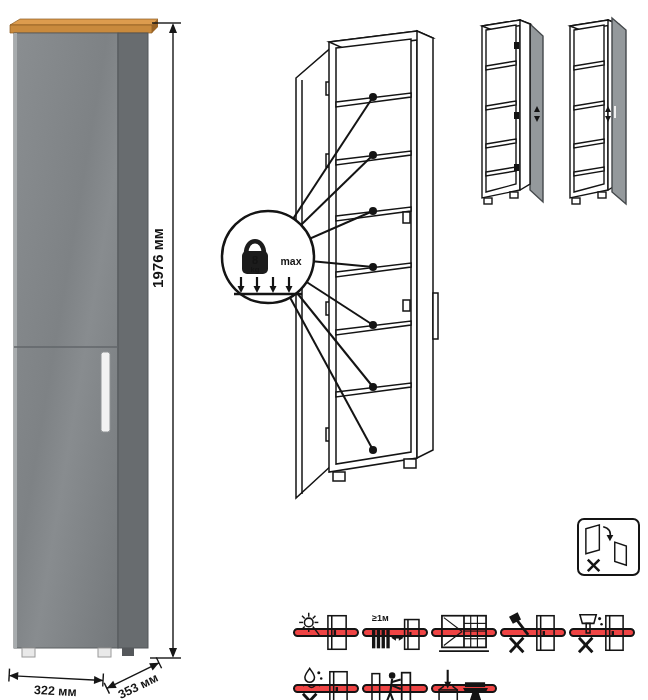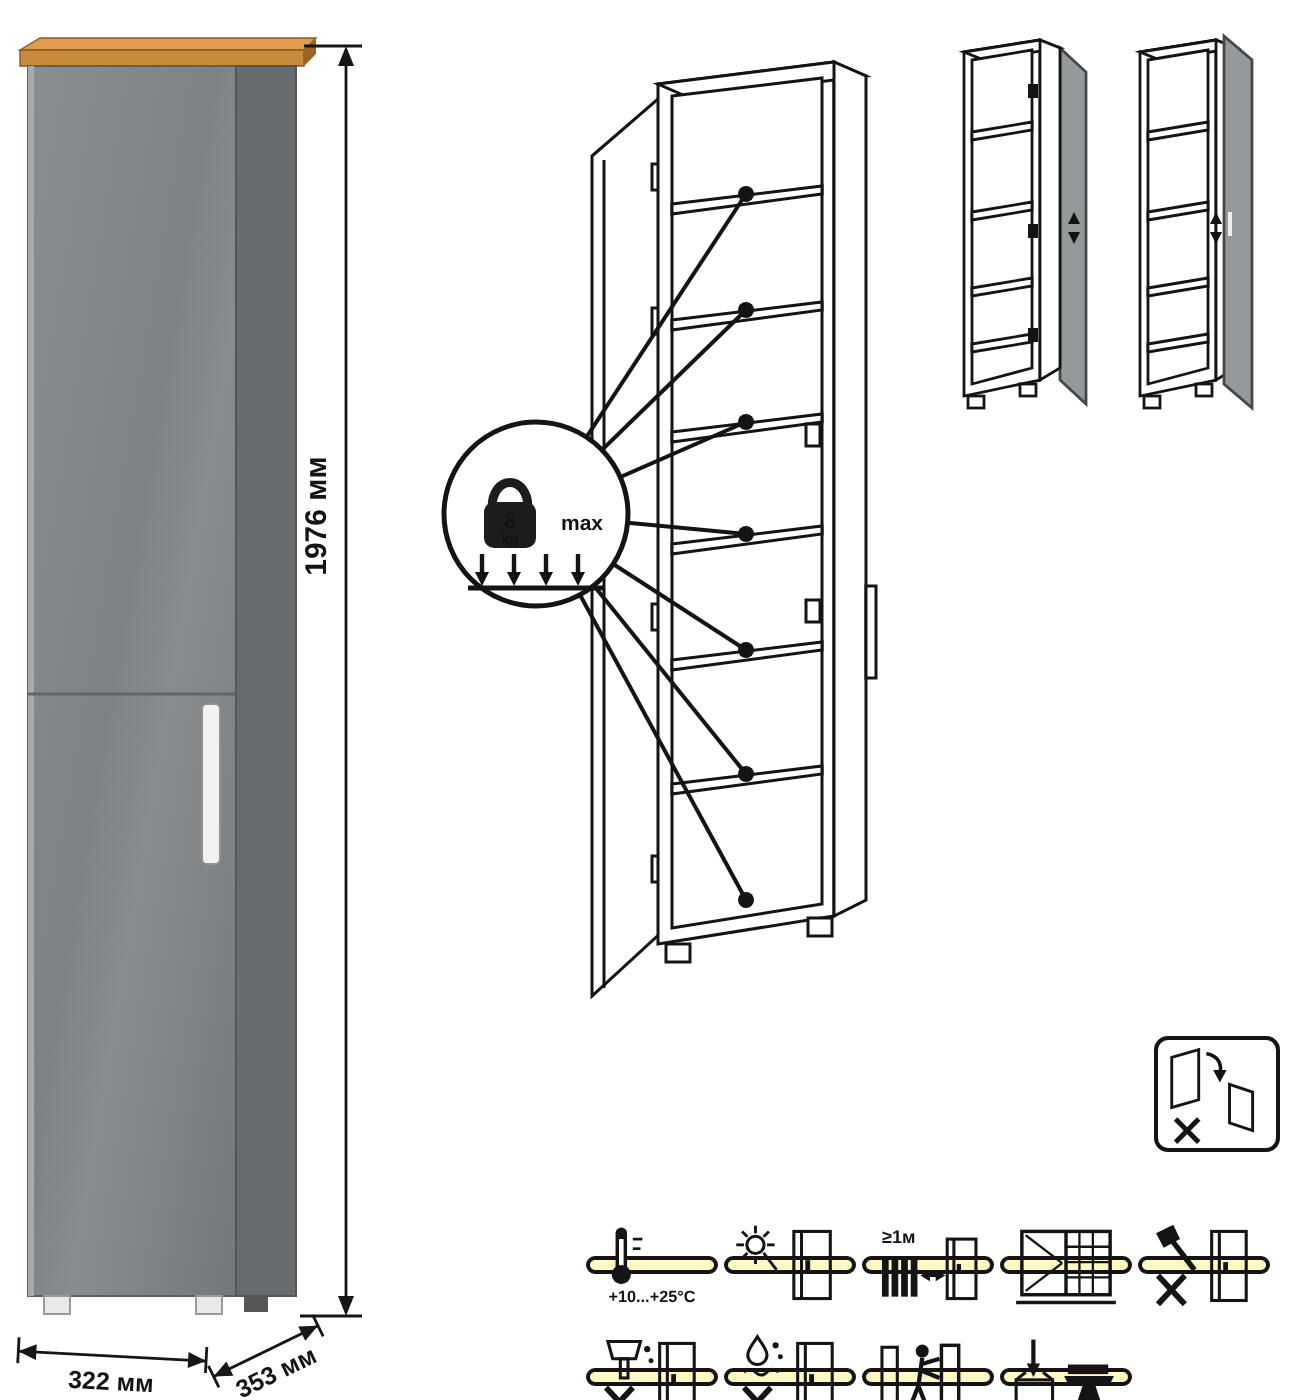--- a/index.html
+++ b/index.html
@@ -8,21 +8,21 @@
     font-family:"Liberation Sans",sans-serif;
   }
   svg{display:block;}
   svg text{font-family:"Liberation Sans",sans-serif;fill:#141414;}
   .abs{position:absolute;}
   .grid{
     position:absolute;left:293px;top:584px;
     display:grid;grid-template-columns:repeat(5,66px);grid-auto-rows:53px;gap:3px;
   }
   .cell{
-    border:2.2px solid #141414;border-radius:7px;background:#fef9c3;box-sizing:border-box;
+    border:2.2px solid #141414;border-radius:7px;background:#ef4444;box-sizing:border-box;
     display:flex;align-items:center;justify-content:center;margin-top:44px;
   }
   .cell svg{width:60px;height:47px;}
   .adjust-box{
     position:absolute;left:577px;top:518px;width:63px;height:58px;
     border:2.2px solid #141414;border-radius:7px;background:#fff;box-sizing:border-box;
     display:flex;align-items:center;justify-content:center;
   }
 </style>
 </head>
@@ -212,33 +212,20 @@
       <g stroke="#141414" stroke-width="2.6">
         <line x1="8" y1="40" x2="20" y2="52"></line>
         <line x1="20" y1="40" x2="8" y2="52"></line>
       </g>
     </svg>
   </div>
 
   <div class="grid">
 
 
-    <div class="cell">
-      <svg viewBox="0 0 62 49">
-        <line x1="15" y1="8" x2="15" y2="26" stroke="#141414" stroke-width="6" stroke-linecap="round"></line>
-        <line x1="15" y1="11" x2="15" y2="25" stroke="#ffffff" stroke-width="2.4"></line>
-        <circle cx="15" cy="29.5" r="5" fill="#141414"></circle>
-        <g stroke="#141414" stroke-width="1.4">
-          <line x1="21" y1="11" x2="26" y2="11"></line>
-          <line x1="21" y1="16" x2="25" y2="16"></line>
-          <line x1="21" y1="21" x2="26" y2="21"></line>
-        </g>
-        <text x="31" y="44" text-anchor="middle" font-size="8.5" font-weight="bold">+10...+25°C</text>
-      </svg>
-    </div>
 
     <div class="cell">
       <svg viewBox="0 0 62 49">
         <circle cx="13" cy="14" r="4.5" fill="none" stroke="#141414" stroke-width="1.6"></circle>
         <g stroke="#141414" stroke-width="1.5">
           <line x1="13" y1="8" x2="13" y2="4"></line>
             <line x1="13" y1="20" x2="13" y2="24"></line>
           <line x1="7" y1="14" x2="3" y2="14"></line>
             <line x1="19" y1="14" x2="23" y2="14"></line>
           <line x1="8.8" y1="9.8" x2="6" y2="7"></line>

